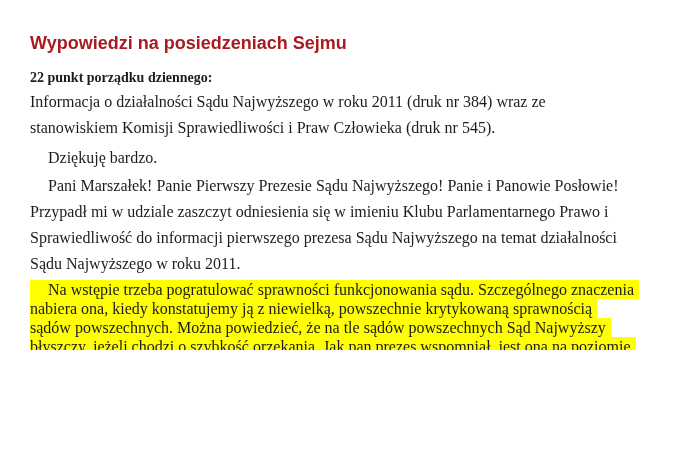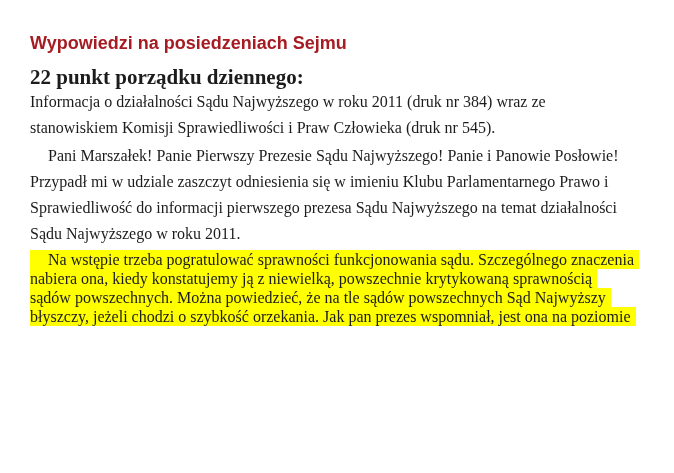--- a/index.html
+++ b/index.html
@@ -29,21 +29,21 @@
   .session-title {
     margin: 0;
     font-family: "Liberation Serif", "DejaVu Serif", serif;
     font-size: 17px;
     line-height: 19px;
     font-weight: bold;
     color: var(--session_red, #c00000);
   }
   .agenda-heading {
     margin: 15px 0 0 0;
-    font-size: 21px;
+    font-size: 14px;
     line-height: 19px;
     font-weight: bold;
   }
   .speaker-heading {
     margin: 11px 0 0 0;
     font-size: 17px;
     line-height: 19px;
     font-weight: bold;
   }
   .para {
@@ -78,20 +78,21 @@
 
   <h1 class="doc-title">Wypowiedzi na posiedzeniach Sejmu</h1>
 
 
   <h3 class="agenda-heading">22 punkt porządku dziennego:</h3>
 
   <p class="para tight">Informacja o działalności Sądu Najwyższego w roku 2011 (druk nr 384) wraz ze
 stanowiskiem Komisji Sprawiedliwości i Praw Człowieka (druk nr 545).</p>
 
 
+  <p class="para indent first-of-speech">Dziękuję bardzo.</p>
 
   <p class="para indent tight">Pani Marszałek! Panie Pierwszy Prezesie Sądu Najwyższego! Panie i Panowie Posłowie!
 Przypadł mi w udziale zaszczyt odniesienia się w imieniu Klubu Parlamentarnego Prawo i
 Sprawiedliwość do informacji pierwszego prezesa Sądu Najwyższego na temat działalności
 Sądu Najwyższego w roku 2011.</p>
 
   <div class="highlight-block">
       <div class="hl-line">Na wstępie trzeba pogratulować sprawności funkcjonowania sądu. Szczególnego znaczenia</div>
       <div class="hl-line">nabiera ona, kiedy konstatujemy ją z niewielką, powszechnie krytykowaną sprawnością</div>
       <div class="hl-line">sądów powszechnych. Można powiedzieć, że na tle sądów powszechnych Sąd Najwyższy</div>

